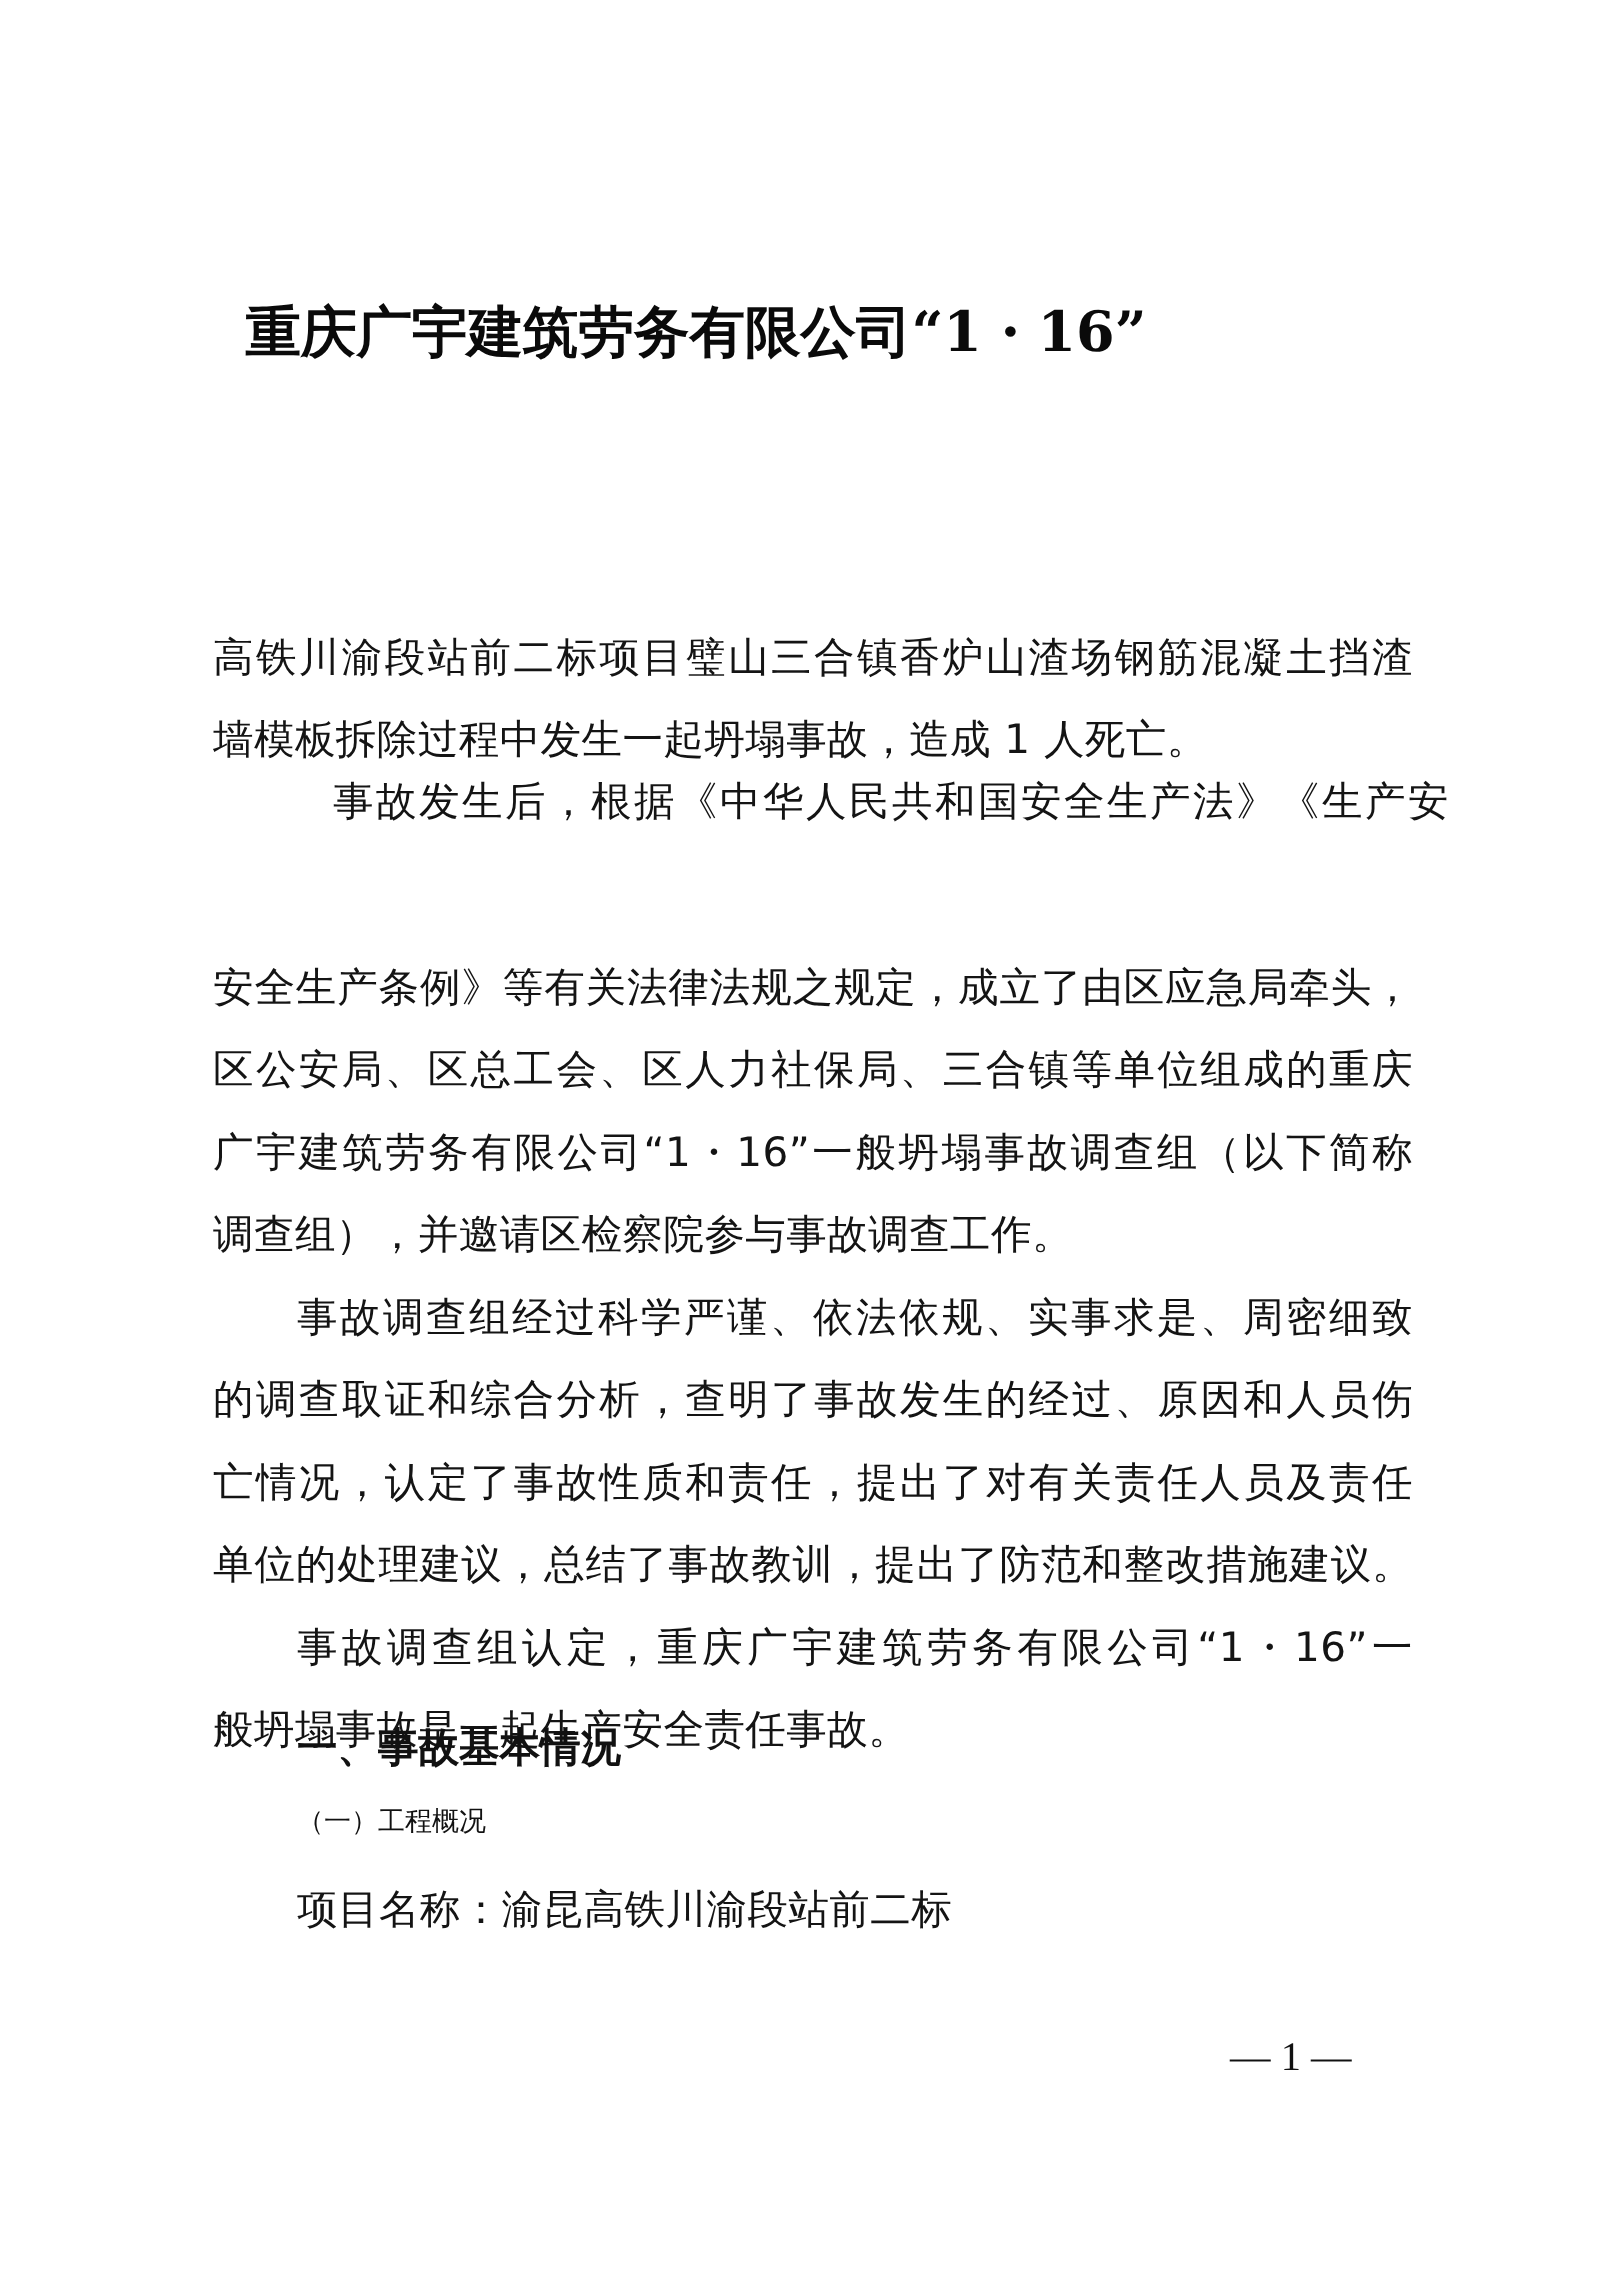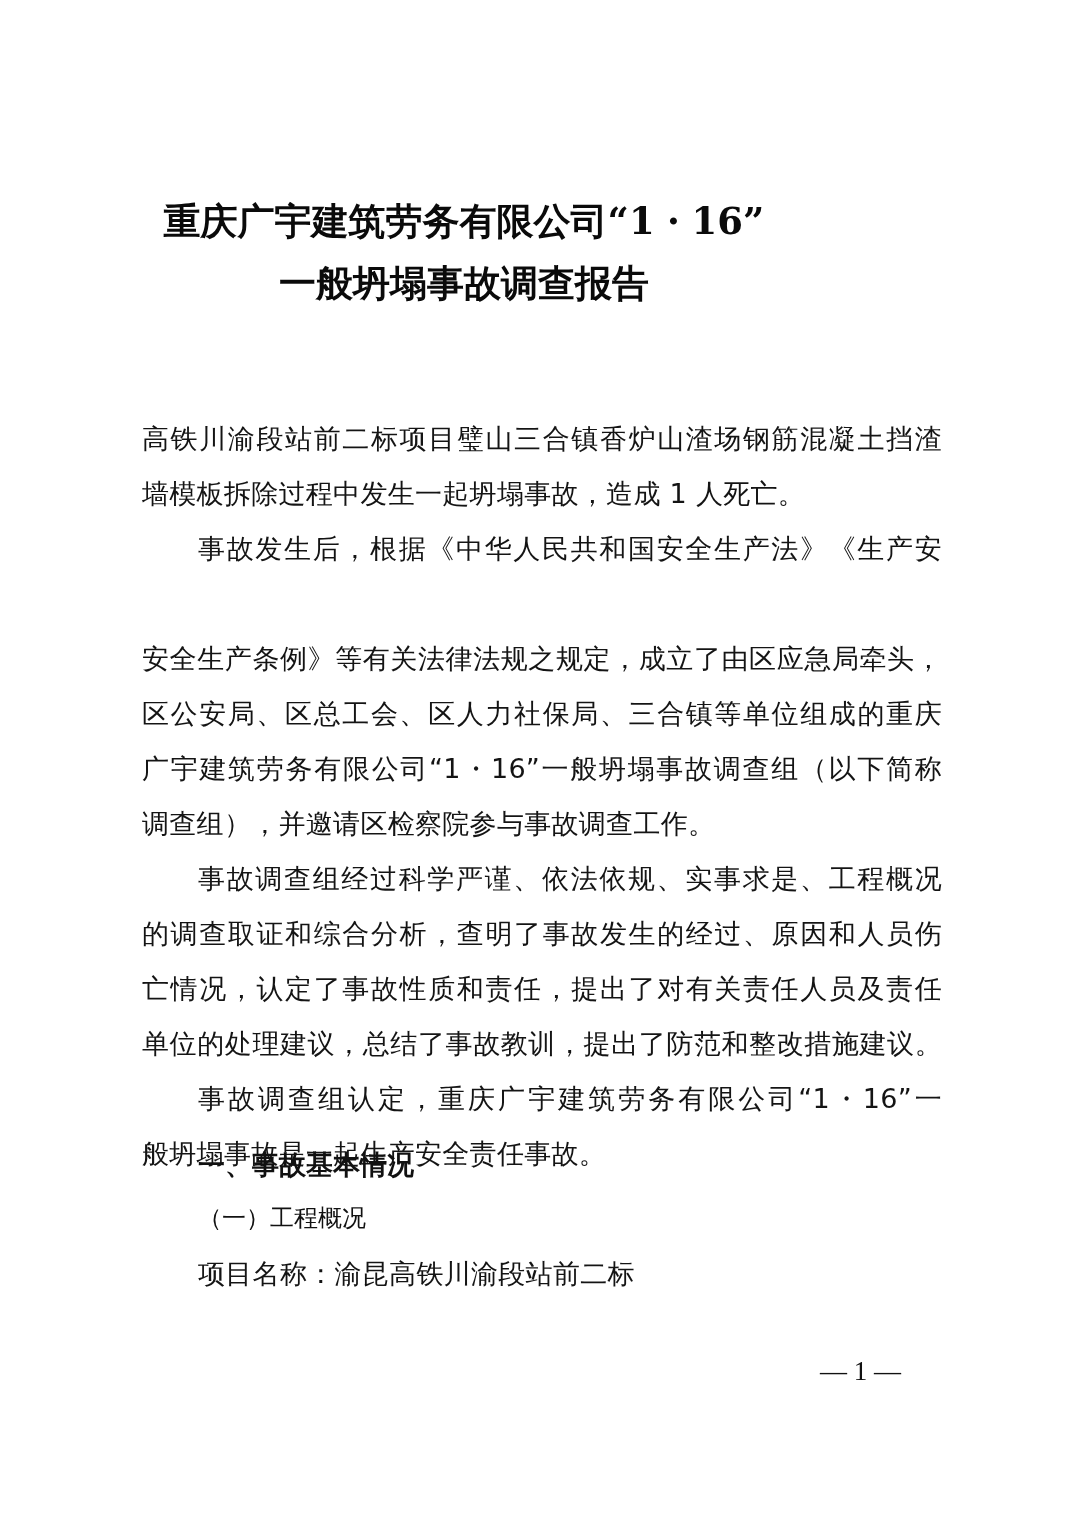--- a/index.html
+++ b/index.html
@@ -58,21 +58,21 @@
       left: 198px;
       font-size: 27px;
       font-weight: bold;
       line-height: 1;
       color: #111;
       font-family: Liberation Sans, sans-serif;
     }
     .heading2 {
       position: absolute;
       left: 198px;
-      font-size: 24px;
+      font-size: 18px;
       line-height: 1;
       color: #111;
       font-family: "DejaVu Serif", "Liberation Serif", serif;
     }
     .page-number {
       position: absolute;
       left: 820px;
       top: 1358px;
       font-size: 27px;
       line-height: 1;
@@ -80,32 +80,31 @@
       font-family: "Liberation Serif", "DejaVu Serif", serif;
       white-space: nowrap;
     }
   </style>
 </head>
 <body>
 
 <div class="page">
 
   <div class="title l1">重庆广宇建筑劳务有限公司“1・16”</div>
-  <div class="title l2">一般坍塌事故调查报告</div>
 
   <div class="line justify" style="top:425px;">高铁川渝段站前二标项目璧山三合镇香炉山渣场钢筋混凝土挡渣</div>
   <div class="line" style="top:480px;">墙模板拆除过程中发生一起坍塌事故，造成 1 人死亡。</div>
 
-  <div class="line indent justify" style="top:535px;width:744px;">事故发生后，根据《中华人民共和国安全生产法》《生产安</div>
+  <div class="line indent justify" style="top:521px;width:744px;margin-left:24px;">事故发生后，根据《中华人民共和国安全生产法》《生产安</div>
   <div class="line justify" style="top:645px;">安全生产条例》等有关法律法规之规定，成立了由区应急局牵头，</div>
   <div class="line justify" style="top:700px;">区公安局、区总工会、区人力社保局、三合镇等单位组成的重庆</div>
   <div class="line justify" style="top:755px;">广宇建筑劳务有限公司“1・16”一般坍塌事故调查组（以下简称</div>
   <div class="line" style="top:810px;">调查组），并邀请区检察院参与事故调查工作。</div>
 
-  <div class="line indent justify" style="top:865px;width:744px;">事故调查组经过科学严谨、依法依规、实事求是、工程概况</div>
+  <div class="line indent justify" style="top:865px;width:744px;">事故调查组经过科学严谨、依法依规、实事求是、周密细致</div>
   <div class="line justify" style="top:920px;">的调查取证和综合分析，查明了事故发生的经过、原因和人员伤</div>
   <div class="line justify" style="top:975px;">亡情况，认定了事故性质和责任，提出了对有关责任人员及责任</div>
   <div class="line justify" style="top:1030px;">单位的处理建议，总结了事故教训，提出了防范和整改措施建议。</div>
 
   <div class="line indent justify" style="top:1085px;width:744px;">事故调查组认定，重庆广宇建筑劳务有限公司“1・16”一</div>
   <div class="line" style="top:1140px;">般坍塌事故是一起生产安全责任事故。</div>
 
   <div class="heading1" style="top:1152px;">一、事故基本情况</div>
   <div class="heading2" style="top:1206px;">（一）工程概况</div>
   <div class="line indent" style="top:1260px;">项目名称：渝昆高铁川渝段站前二标</div>

